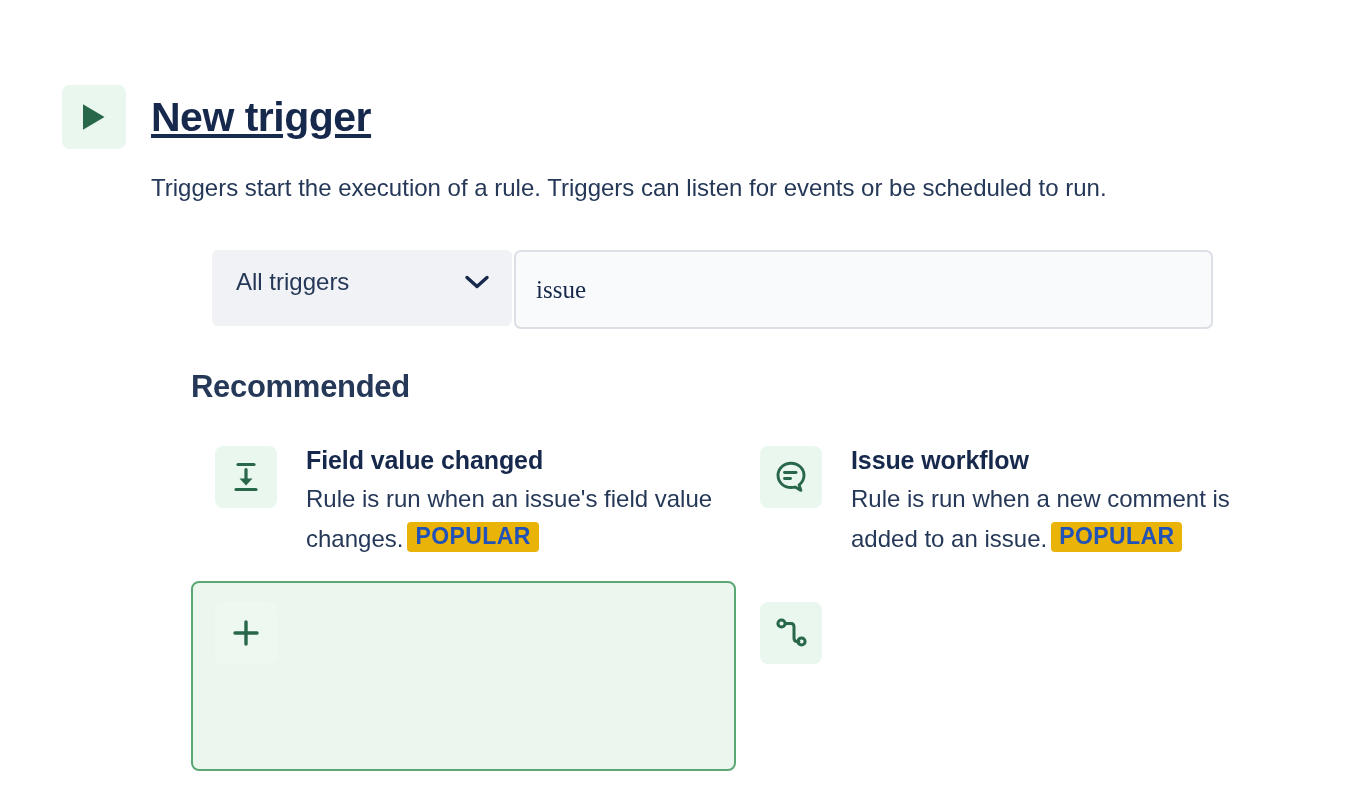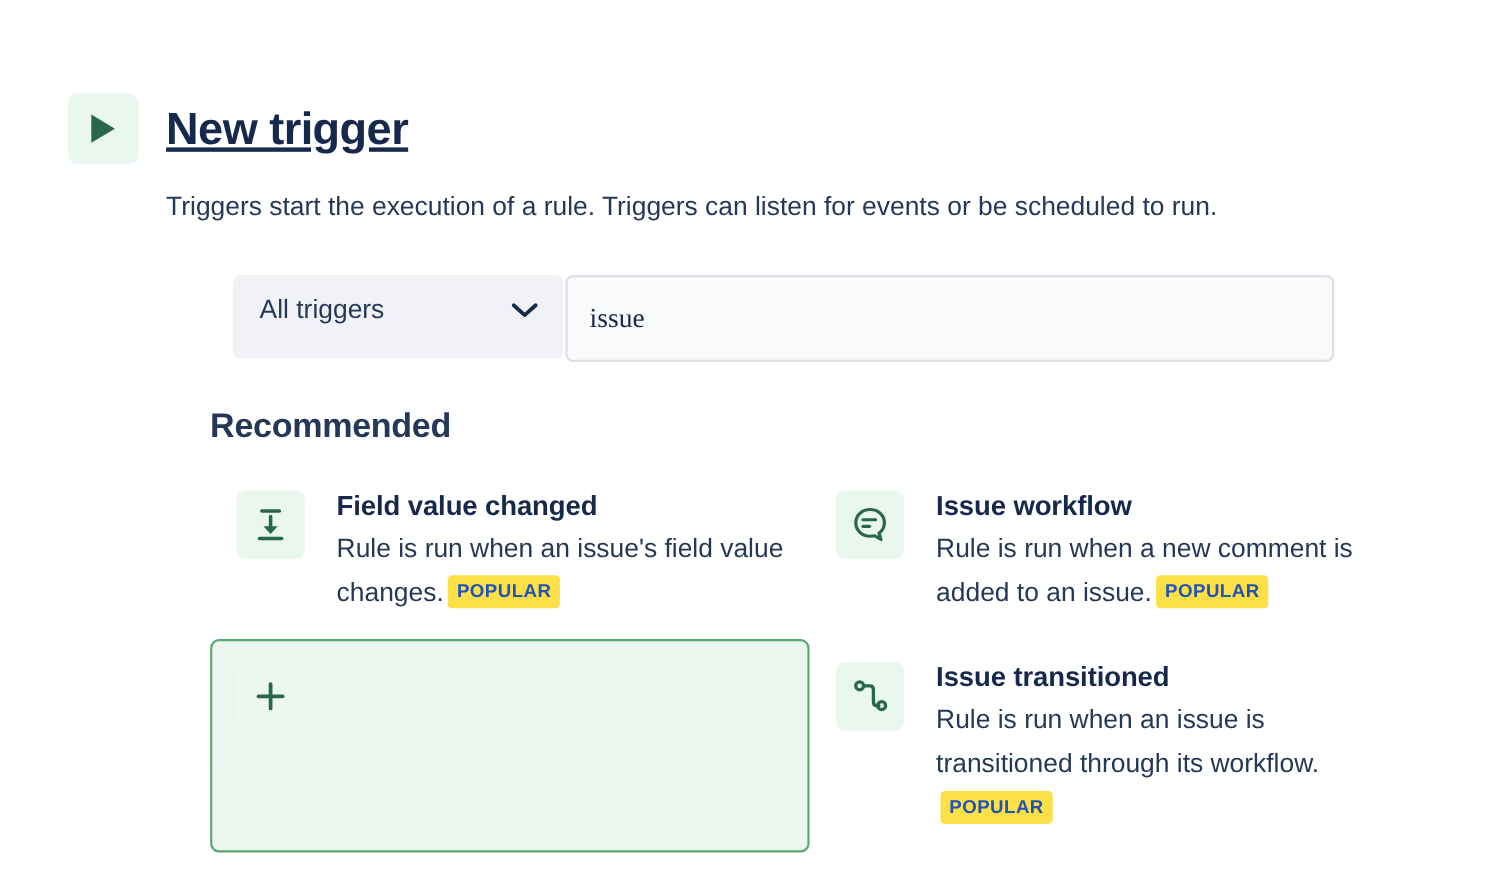--- a/index.html
+++ b/index.html
@@ -181,23 +181,23 @@
     letter-spacing: -0.1px;
   }
   .card-desc {
     font-size: 24px;
     line-height: 40px;
     color: #253858;
     margin: 0;
   }
   .badge {
     display: inline-block;
-    background: #fde047;
+    background: #eab308;
     color: #2052b8;
-    font-size: 17px;
+    font-size: 23px;
     font-weight: bold;
     letter-spacing: 0.4px;
     line-height: 17px;
     padding: 6px 8px 7px 8px;
     border-radius: 4px;
     vertical-align: 3px;
     margin-left: 4px;
     white-space: nowrap;
   }
 
@@ -286,20 +286,16 @@
     </div>
 
     <div class="card">
       <div class="card-icon">
         <svg width="34" height="34" viewBox="0 0 34 34" aria-hidden="true">
           <path d="M11.5 7.5 L17 7.5 C19.2 7.5 20 9 20 11 L20 22 C20 24 20.8 25.5 23 25.5 L25 25.5" fill="none" stroke="#29674a" stroke-width="3" stroke-linecap="round" stroke-linejoin="round"></path>
           <circle cx="7.5" cy="7.5" r="3.6" fill="none" stroke="#29674a" stroke-width="3"></circle>
           <circle cx="27.5" cy="25.5" r="3.6" fill="none" stroke="#29674a" stroke-width="3"></circle>
         </svg>
       </div>
-      <div class="card-body">
-        <div class="card-title">Issue transitioned</div>
-        <div class="card-desc"><span>Rule is run when an issue is transitioned through its workflow.</span><span class="badge">POPULAR</span></div>
-      </div>
     </div>
 
   </div>
 </div>
 
 </body></html>

